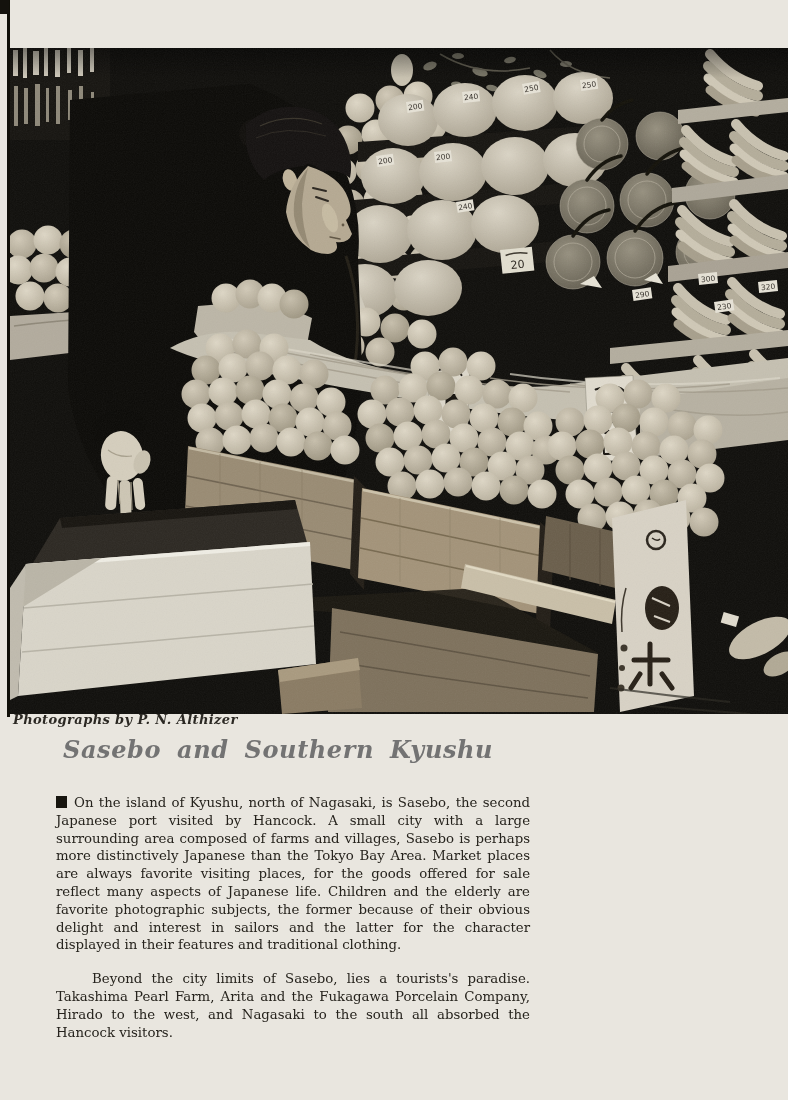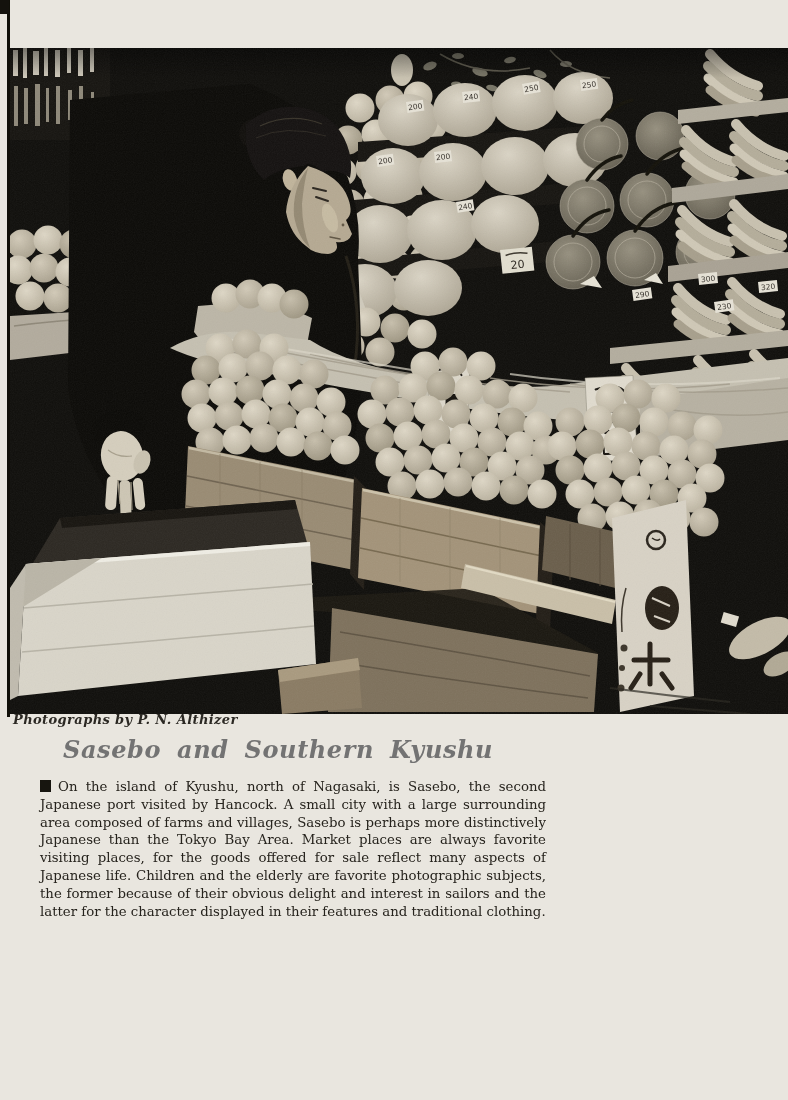--- a/index.html
+++ b/index.html
@@ -20,21 +20,21 @@
   .title{
     position:absolute;left:63px;top:735px;
     font-size:24px;font-weight:bold;font-style:italic;
     color:#737373;letter-spacing:.6px;word-spacing:7px;white-space:nowrap;
   }
   .bodytext{
     position:absolute;left:40px;top:778px;width:506px;
     font-size:13.3px;line-height:17.8px;color:#26231d;
     text-align:justify;
   }
-  .bodytext p{margin:0;}
+  .bodytext p{margin:16px;}
   .bodytext p.indent{text-indent:36px;}
   .lead-square{
     display:inline-block;width:11px;height:12px;background:#17150f;
     margin-right:7px;vertical-align:-1px;
   }
   .page-number{
     position:absolute;left:742px;top:1060px;
     font-size:17px;color:#b91c1c;letter-spacing:1px;margin-left:47px;
   }
   .tag-text{font-family:"DejaVu Sans","Liberation Sans",sans-serif;}
@@ -532,15 +532,16 @@
   <rect x="0" y="0" width="778" height="666" filter="url(#grain)" opacity="0.07"></rect>
 </svg>
 </div>
 
 <div class="caption">Photographs by P. N. Althizer</div>
 
 <div class="title">Sasebo  and  Southern  Kyushu</div>
 
 <div class="bodytext">
   <p><span class="lead-square"></span><span>On the island of Kyushu, north of Nagasaki, is Sasebo, the second Japanese port visited by Hancock.  A small city with a large surrounding area composed of farms and villages, Sasebo is perhaps more distinctively Japanese than the Tokyo Bay Area.  Market places are always favorite visiting places, for the goods offered for sale reflect many aspects of Japanese life.  Children and the elderly are favorite photographic subjects, the former because of their obvious delight and interest in sailors and the latter for the character displayed in their features and traditional clothing.</span></p>
+  <p class="indent">Beyond the city limits of Sasebo, lies a tourists's paradise.  Takashima Pearl Farm, Arita and the Fukagawa Porcelain Company, Hirado to the west, and Nagasaki to the south all absorbed the Hancock visitors.</p>
 </div>
 
 <div class="page-number">305</div>
 
 </body></html>

